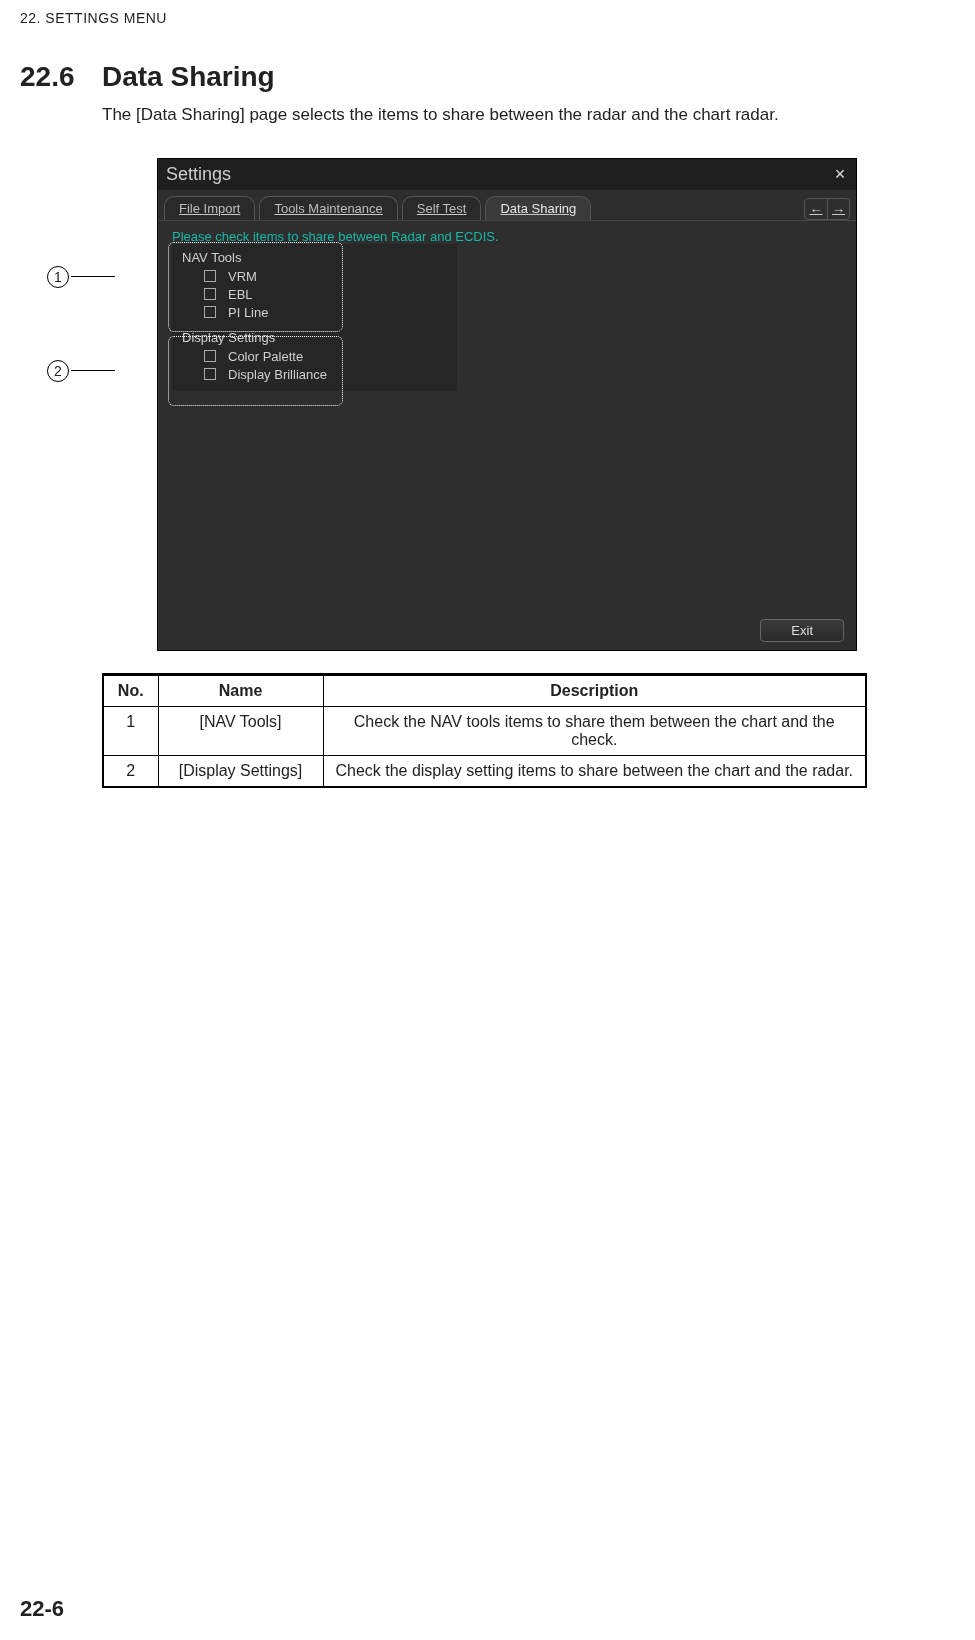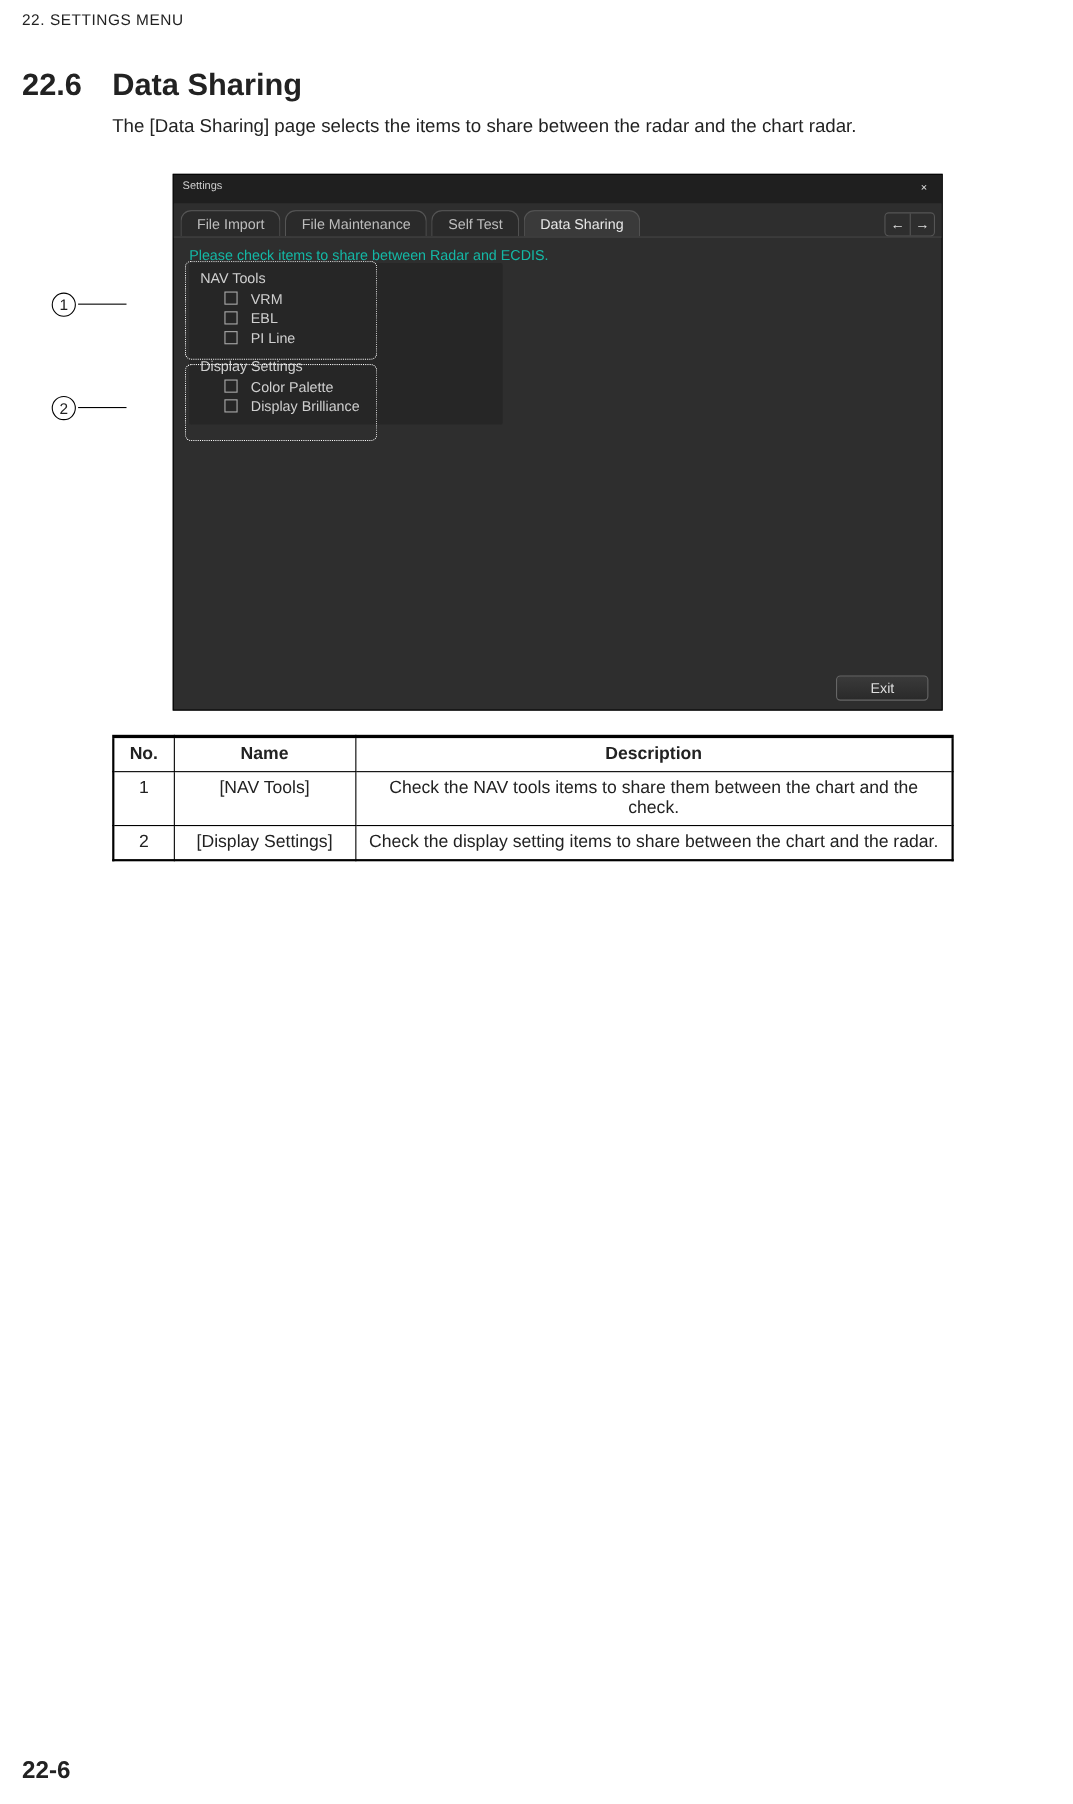--- a/index.html
+++ b/index.html
@@ -32,38 +32,39 @@
   .settings-window {
     width: 700px;
     background: #2e2e2e;
     border: 1px solid #000;
     color: #c8c8c8;
     font-size: 13px;
     position: relative;
     margin-left: 55px;
   }
   .titlebar {
-    display: flex; 
+    display: flex; align-items: center;
     background: #1f1f1f;
     padding: 5px 8px;
-    font-size: 10px;
+    font-size: 18px;
     color: #cfcfcf;
   }
   .titlebar .spacer { flex: 1; }
   .close-x {
     width: 16px; height: 16px;
     color: #e0e0e0;
     text-align: center; line-height: 16px;
     cursor: pointer;
   }
   .tabbar {
     display: flex; align-items: flex-end;
     padding: 0 6px;
     background: #2e2e2e;
     height: 30px;
+    text-decoration: underline;
   }
   .tab {
     border: 1px solid #555;
     border-bottom: none;
     border-radius: 10px 10px 0 0;
     padding: 4px 14px;
     margin-right: 4px;
     background: #2a2a2a;
     color: #bdbdbd;
     font-size: 13px;
@@ -205,21 +206,21 @@
     </div>
 
     <div class="settings-window">
       <div class="titlebar">
         <span>Settings</span>
         <span class="spacer"></span>
         <span class="close-x">×</span>
       </div>
       <div class="tabbar">
         <div class="tab">File Import</div>
-        <div class="tab">File Maintenance</div>
+        <div class="tab">Tools Maintenance</div>
         <div class="tab">Self Test</div>
         <div class="tab active">Data Sharing</div>
         <div class="arrowbox">
           <div class="arr">←</div>
           <div class="arr">→</div>
         </div>
       </div>
       <div class="dialog-body">
         <div class="instr">Please check items to share between Radar and ECDIS.</div>
 

